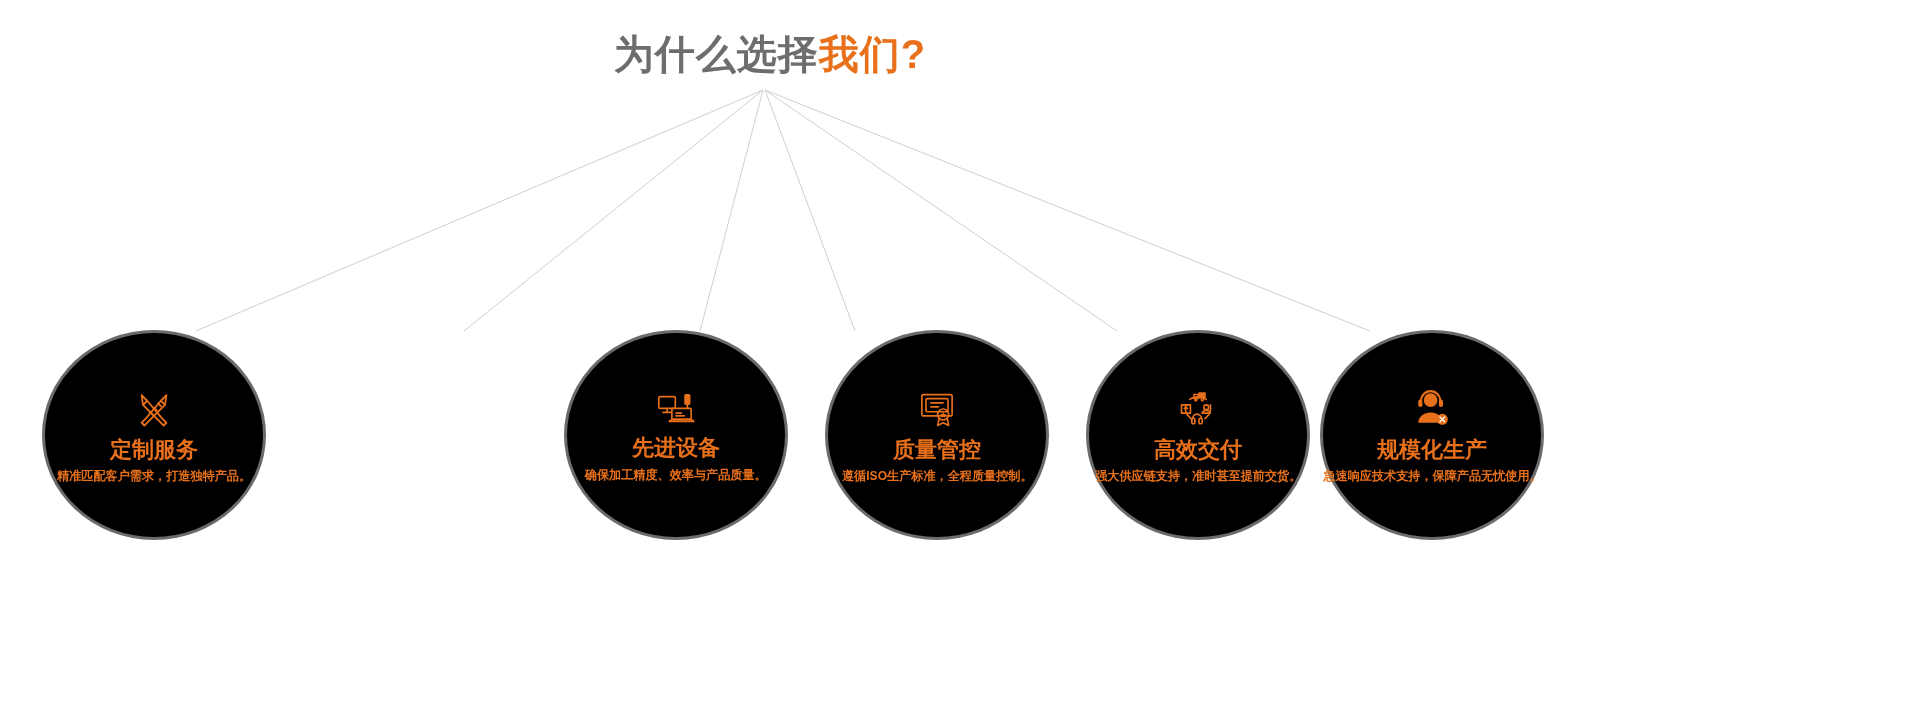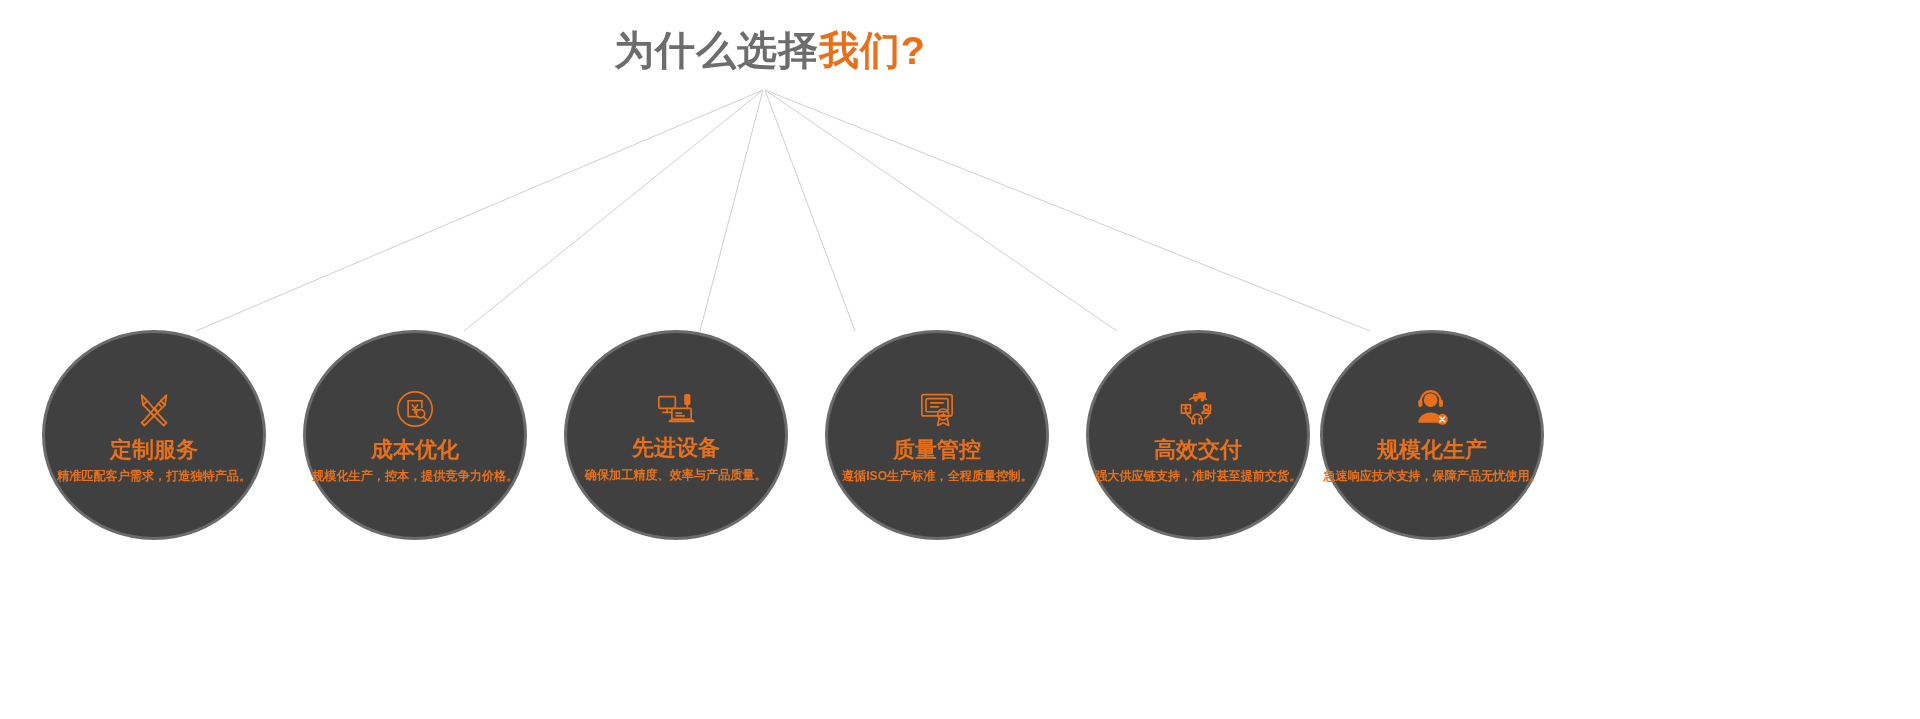--- a/index.html
+++ b/index.html
@@ -9,37 +9,37 @@
     font-family:"Liberation Sans","DejaVu Sans",sans-serif;
     overflow:hidden;
   }
   #stage { position:relative; width:1920px; height:719px; background:#fff; }
 
   
   #title-block {
     position:absolute; left:0; top:30px; width:1540px;
     text-align:center;
     font-size:40px; font-weight:700; letter-spacing:1px;
-    white-space:nowrap; line-height:1.2;font-family:Liberation Mono, monospace;
+    white-space:nowrap; line-height:1.2;
   }
   #title-block .t-gray   { color:#6d6d6d; }
   #title-block .t-accent { color:#e8701a; }
 
   
   #connectors { position:absolute; left:0; top:0; width:1920px; height:719px; }
 
   
   #circle-row {
     position:absolute; left:0; top:330px; width:1920px; height:210px;
   }
   .node {
     position:absolute; top:0;
     width:224px; height:210px;
     border-radius:50%;
-    background:#404040;
+    background:#000000;
     border:3px solid #6b6b6b;
     display:flex; flex-direction:column;
     align-items:center; justify-content:center;
     overflow:visible;
   }
   .node-icon {
     width:46px; height:46px;
     display:flex; align-items:center; justify-content:center;
     margin-bottom:4px;
   }
@@ -90,37 +90,20 @@
           <path d="M42 20 L48 26"></path>
           <path d="M38 24 L42 28"></path>
           <path d="M32 30 L36 34"></path>
           <path d="M26 36 L30 40"></path>
         </svg>
       </div>
       <div class="node-title">定制服务</div>
       <div class="node-desc">精准匹配客户需求，打造独特产品。</div>
     </div>
 
-    <div class="node" style="left:303px;">
-      <div class="node-icon">
-        <svg viewBox="0 0 64 64" fill="none" stroke="#e8701a" stroke-width="2.4" stroke-linecap="round" stroke-linejoin="round">
-          <circle cx="32" cy="32" r="25"></circle>
-          <path d="M22 20 L22 43 L37 43"></path>
-          <path d="M42 20 L22 20"></path>
-          <path d="M42 20 L42 30"></path>
-          <path d="M28 26 L32 31 L36 26"></path>
-          <path d="M32 31 L32 38"></path>
-          <path d="M28.5 33 L35.5 33"></path>
-          <circle cx="40" cy="39" r="6"></circle>
-          <path d="M44.5 43.5 L48 47"></path>
-        </svg>
-      </div>
-      <div class="node-title">成本优化</div>
-      <div class="node-desc">规模化生产，控本，提供竞争力价格。</div>
-    </div>
 
     <div class="node" style="left:564px;font-family:Liberation Mono, monospace;">
       <div class="node-icon">
         <svg viewBox="0 0 64 64" fill="none" stroke="#e8701a" stroke-width="2.4" stroke-linecap="round" stroke-linejoin="round">
           <rect x="7" y="14" width="24" height="17" rx="2"></rect>
           <path d="M19 31 L19 37 M13 37 L25 37"></path>
           <rect x="44" y="10" width="9" height="16" rx="2.5" fill="#e8701a" stroke="none"></rect>
           <path d="M48.5 26 L48.5 31"></path>
           <rect x="26" y="31" width="28" height="16" rx="1.6"></rect>
           <path d="M22 50 L58 50 L54 47 L26 47 Z"></path>

